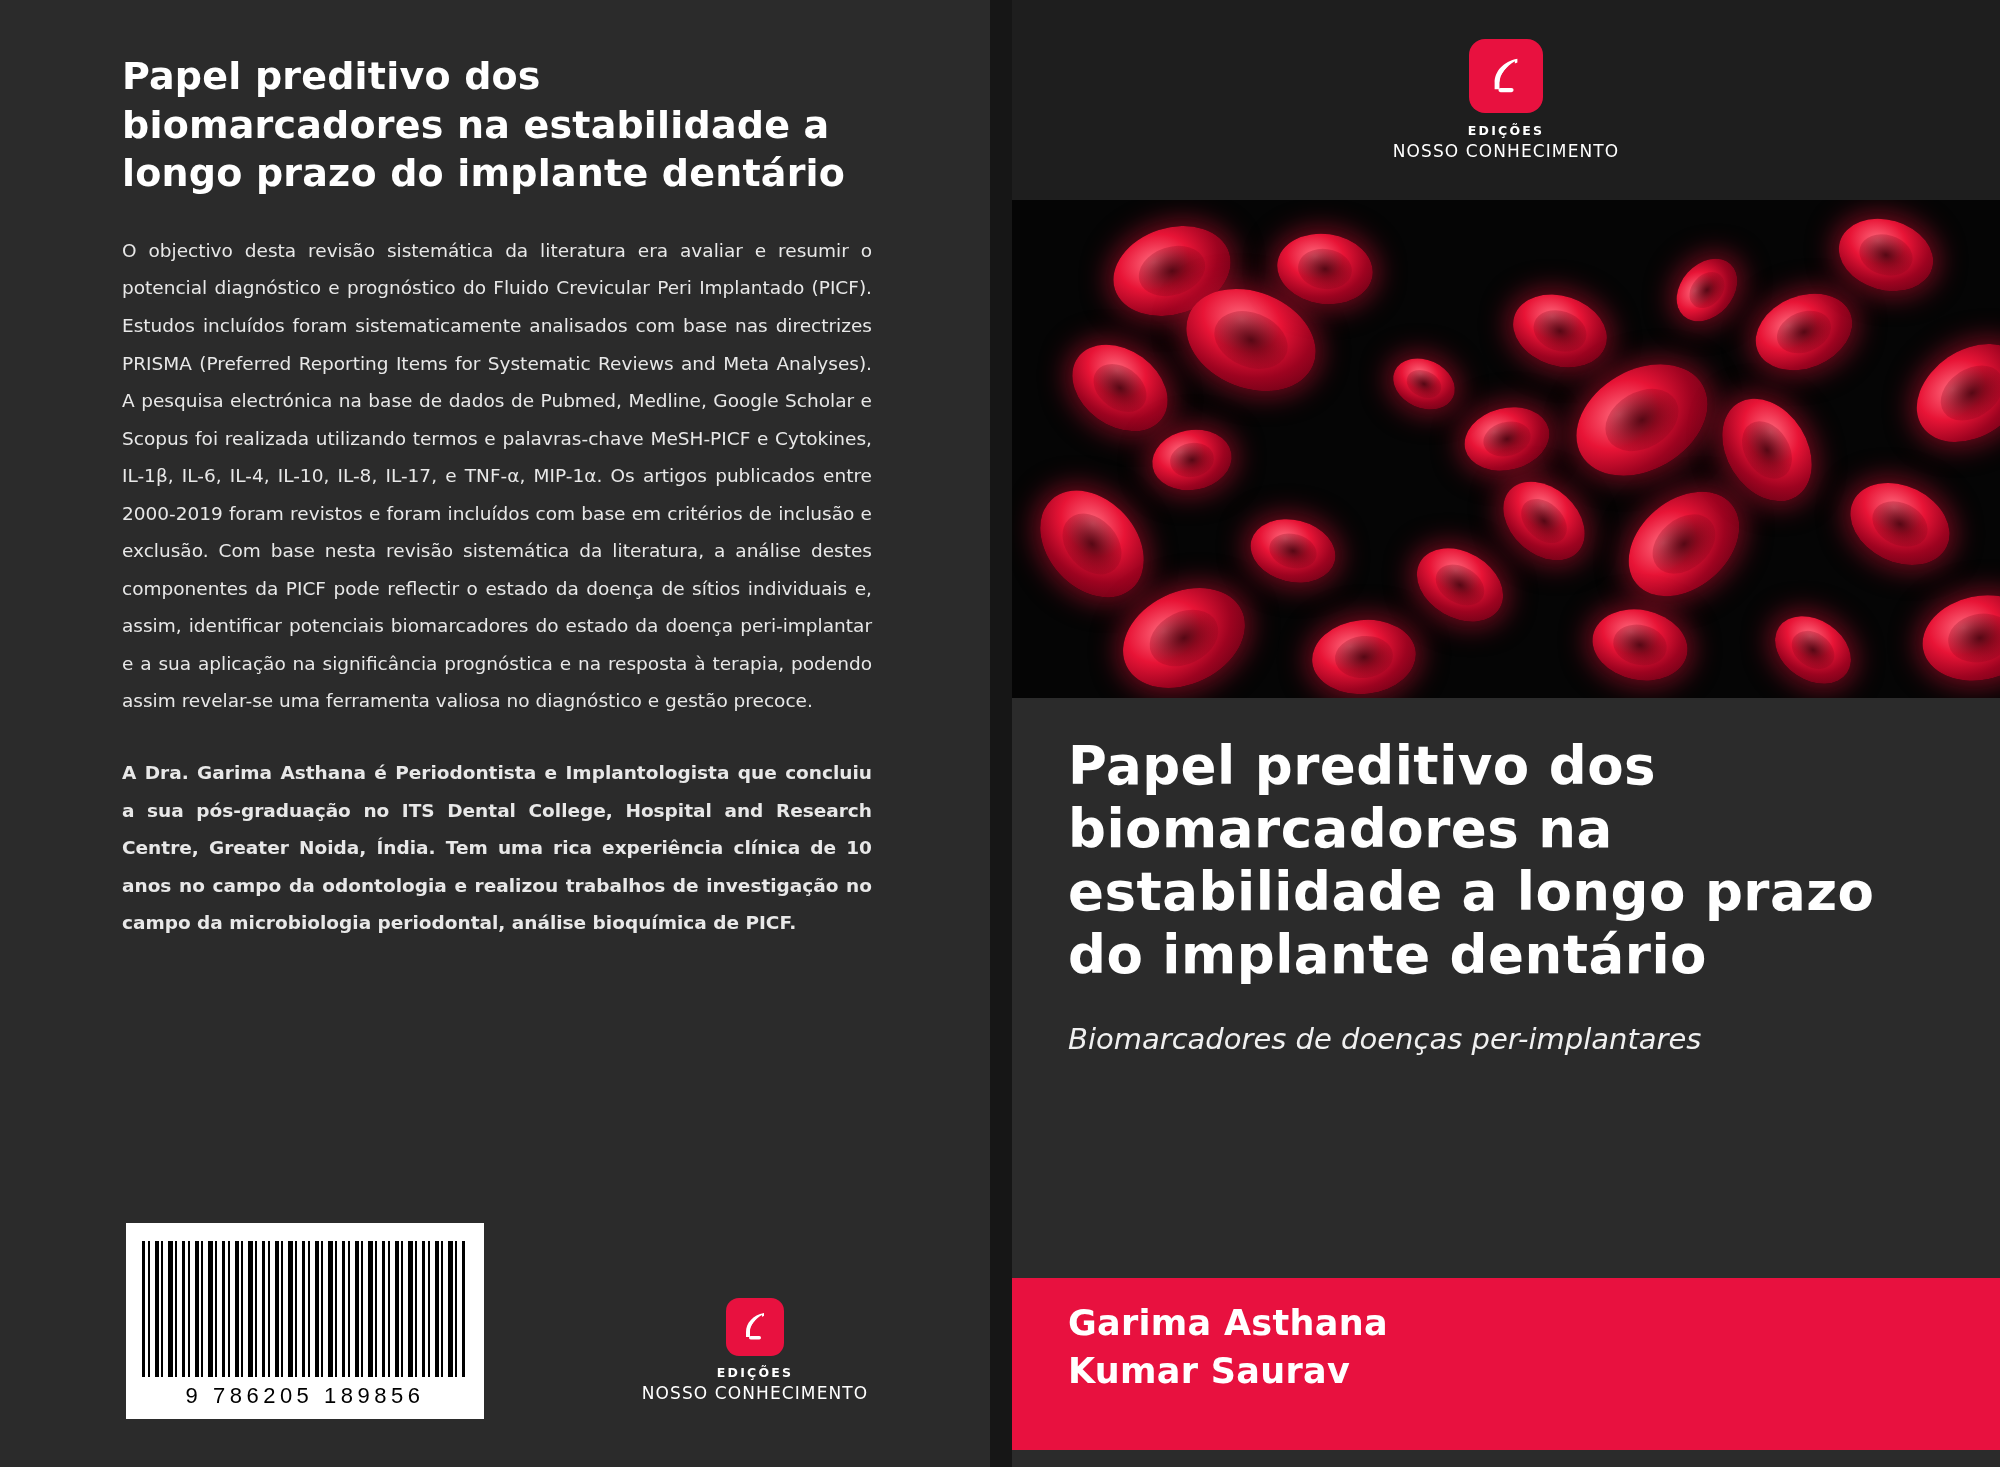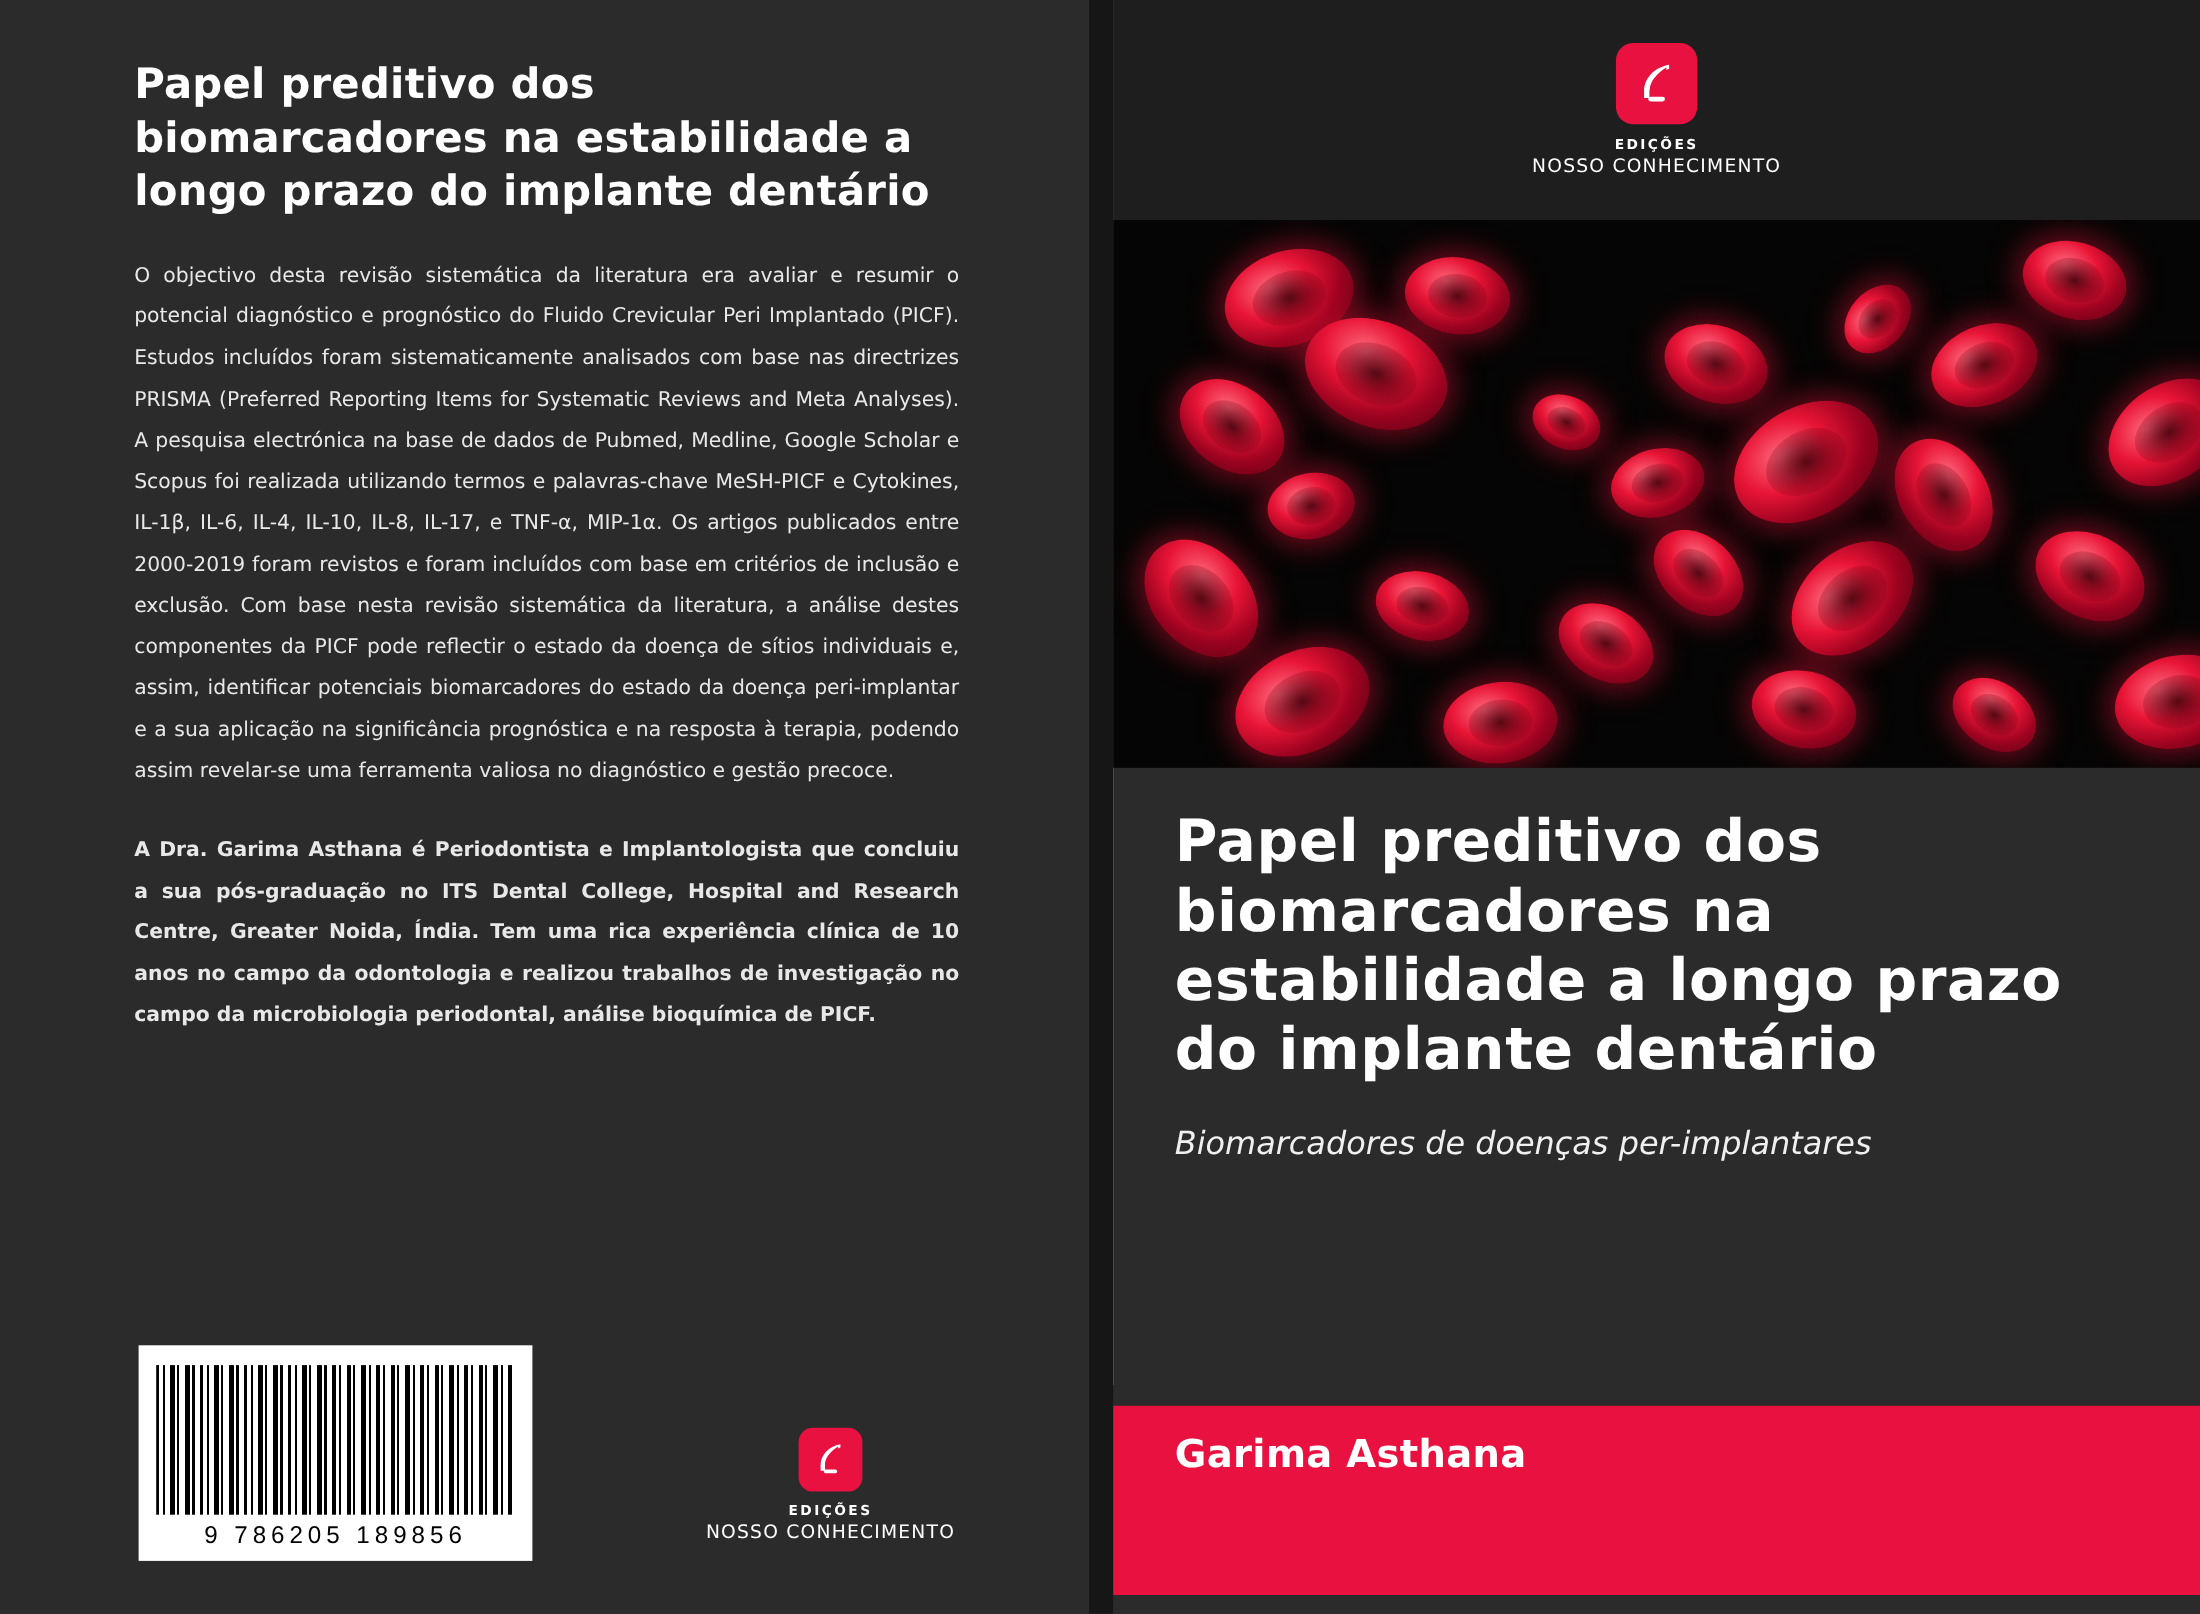--- a/index.html
+++ b/index.html
@@ -11,21 +11,21 @@
     width: 2000px;
     height: 1467px;
     font-family: "DejaVu Sans", sans-serif;
     overflow: hidden;
   }
 
   .cover-wrap {
     position: relative;
     width: 2000px;
     height: 1259px;
-    background: #ffffff;
+    background: #fde047;
     display: flex;
     border-radius: 20px;
   }
 
   
   .back-cover {
     position: relative;
     width: 990px;
     height: 1467px;
     background: #2b2b2b;
@@ -285,16 +285,17 @@
       <div class="cell" style="left:380px; top:160px; width:64px;  height:48px;  transform:rotate(24deg);"></div>
     </div>
 
     <div class="front-title-block">
       <h1 class="front-title">Papel preditivo dos biomarcadores na estabilidade a longo prazo do implante dentário</h1>
       <p class="front-subtitle">Biomarcadores de doenças per-implantares</p>
     </div>
 
     <div class="authors-band">
       <div class="author">Garima Asthana</div>
+      <div class="author">Kumar Saurav</div>
     </div>
 
   </div>
 </div>
 
 </body></html>

